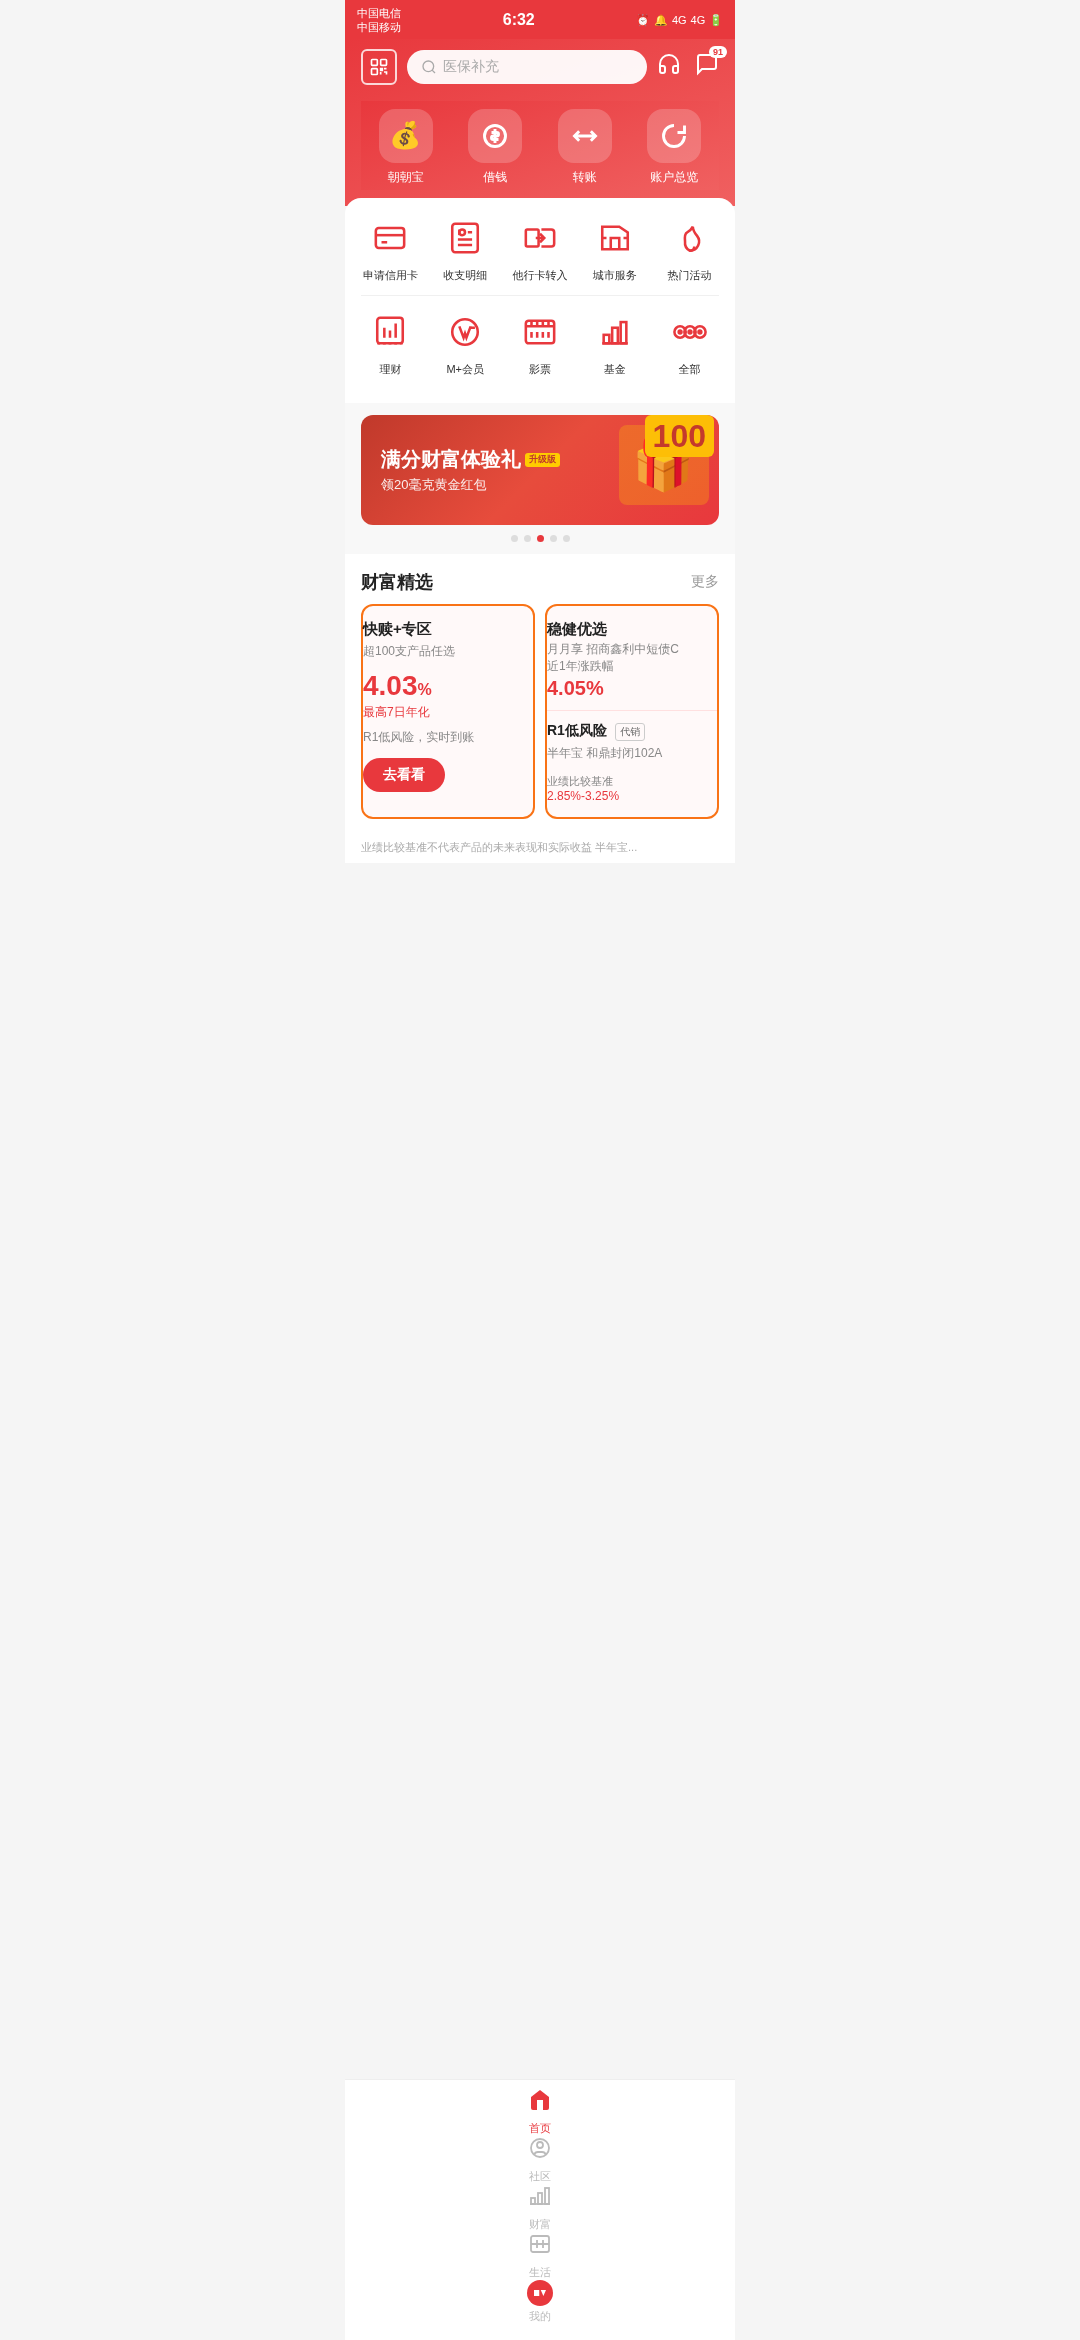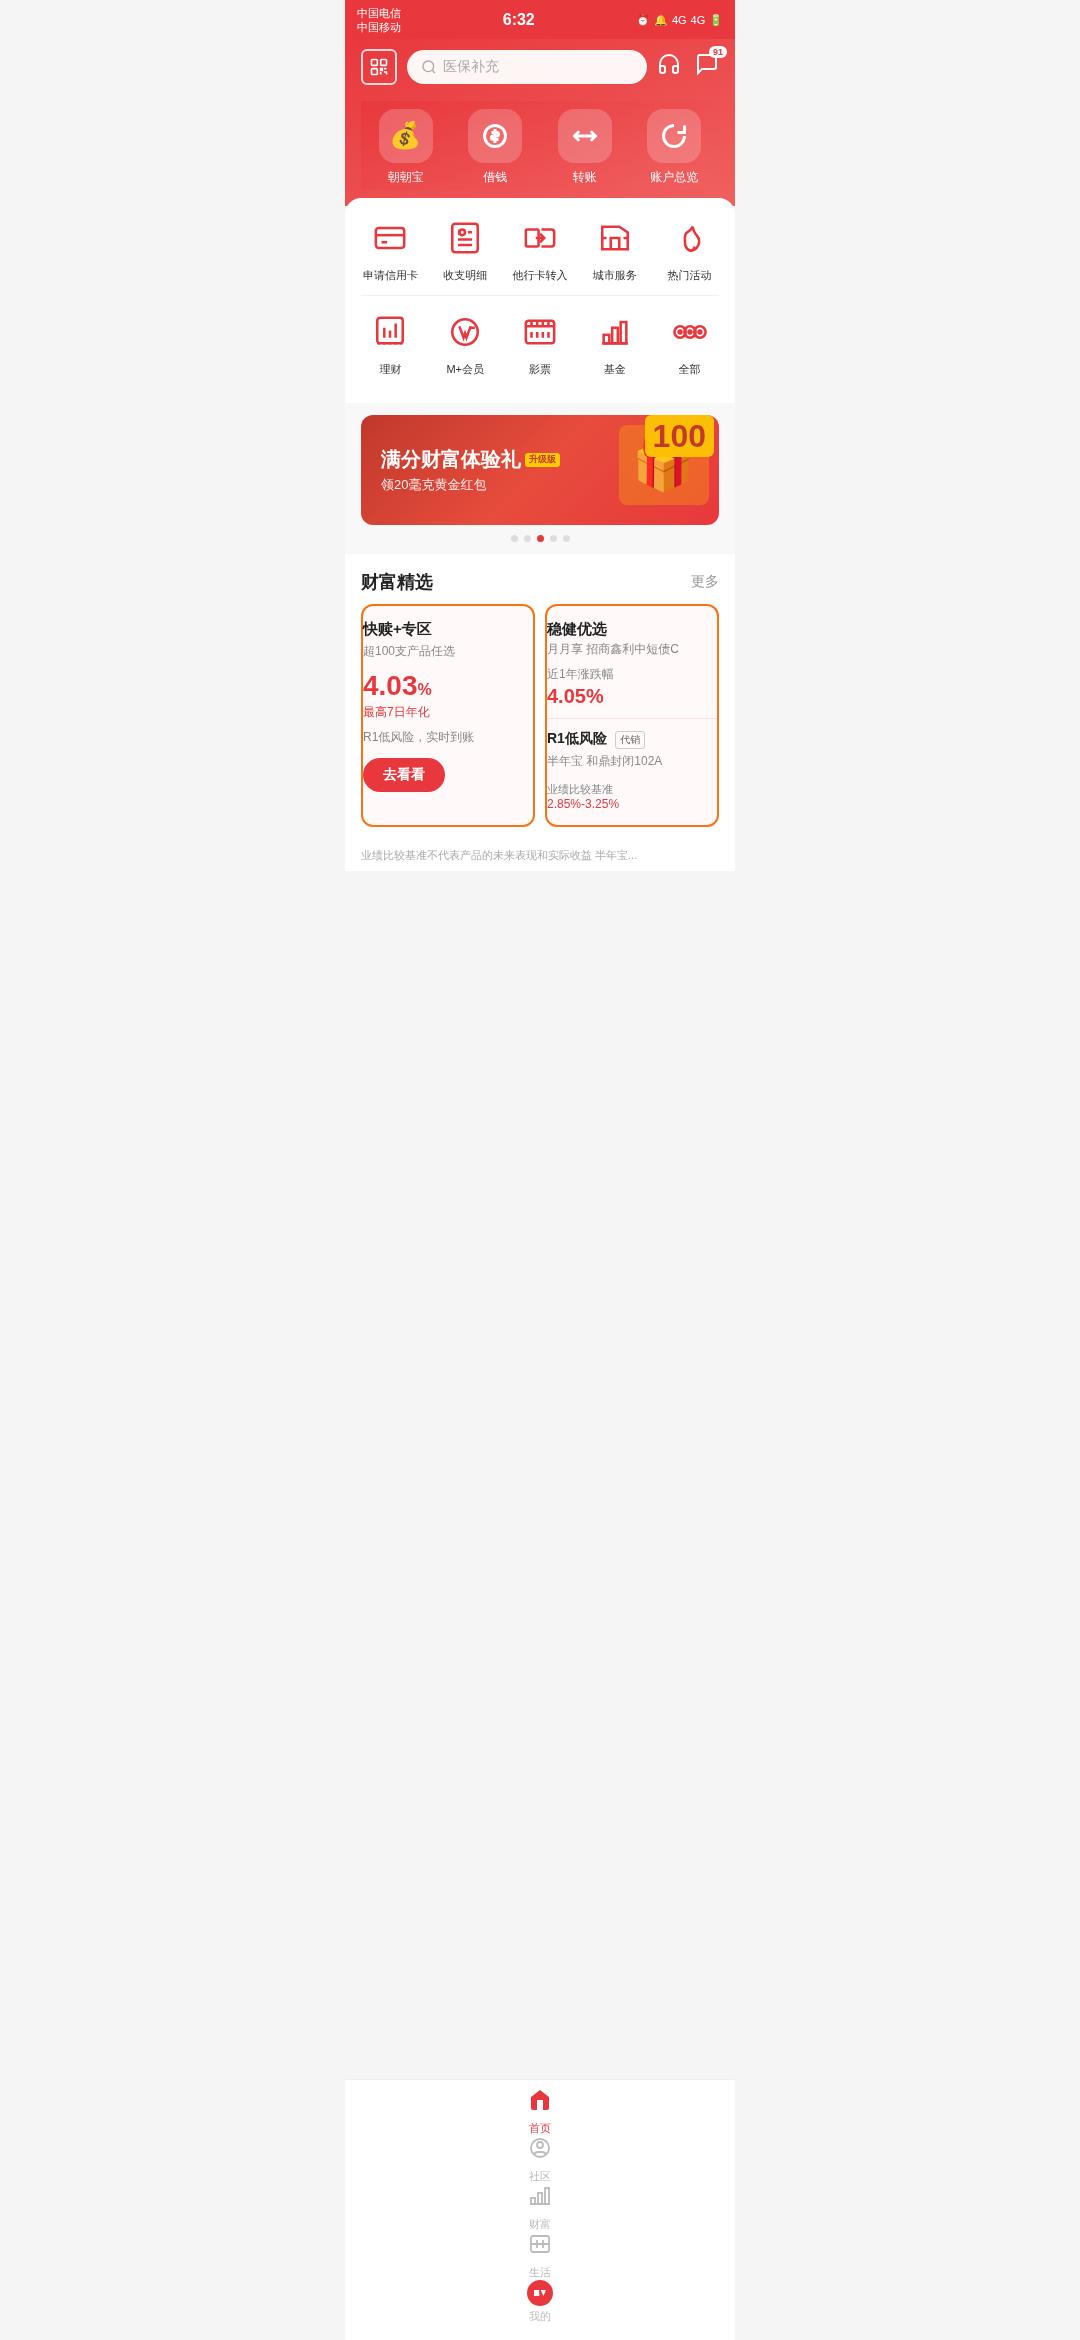--- a/index.html
+++ b/index.html
@@ -250,21 +250,21 @@
       color: white;
       border: none;
       border-radius: 20px;
       padding: 8px 20px;
       font-size: 14px;
       font-weight: bold;
       cursor: pointer;
     }
     .product-card-right { background: #fff9f9; }
     .product-right-title { font-size: 15px; font-weight: bold; color: #222; margin-bottom: 2px; }
-    .product-right-sub { font-size: 12px; color: #888; margin-bottom: 8px; }
+    .product-right-sub { font-size: 12px; color: #888; margin-bottom: 0; }
     .product-right-rate { font-size: 20px; font-weight: bold; color: #e8383d; margin-bottom: 10px; }
     .product-divider { height: 1px; background: #ffe0e0; margin: 10px 0; }
     .risk-badge {
       display: inline-block;
       border: 1px solid #ccc;
       font-size: 10px;
       color: #666;
       padding: 1px 4px;
       border-radius: 3px;
       margin-left: 4px;

